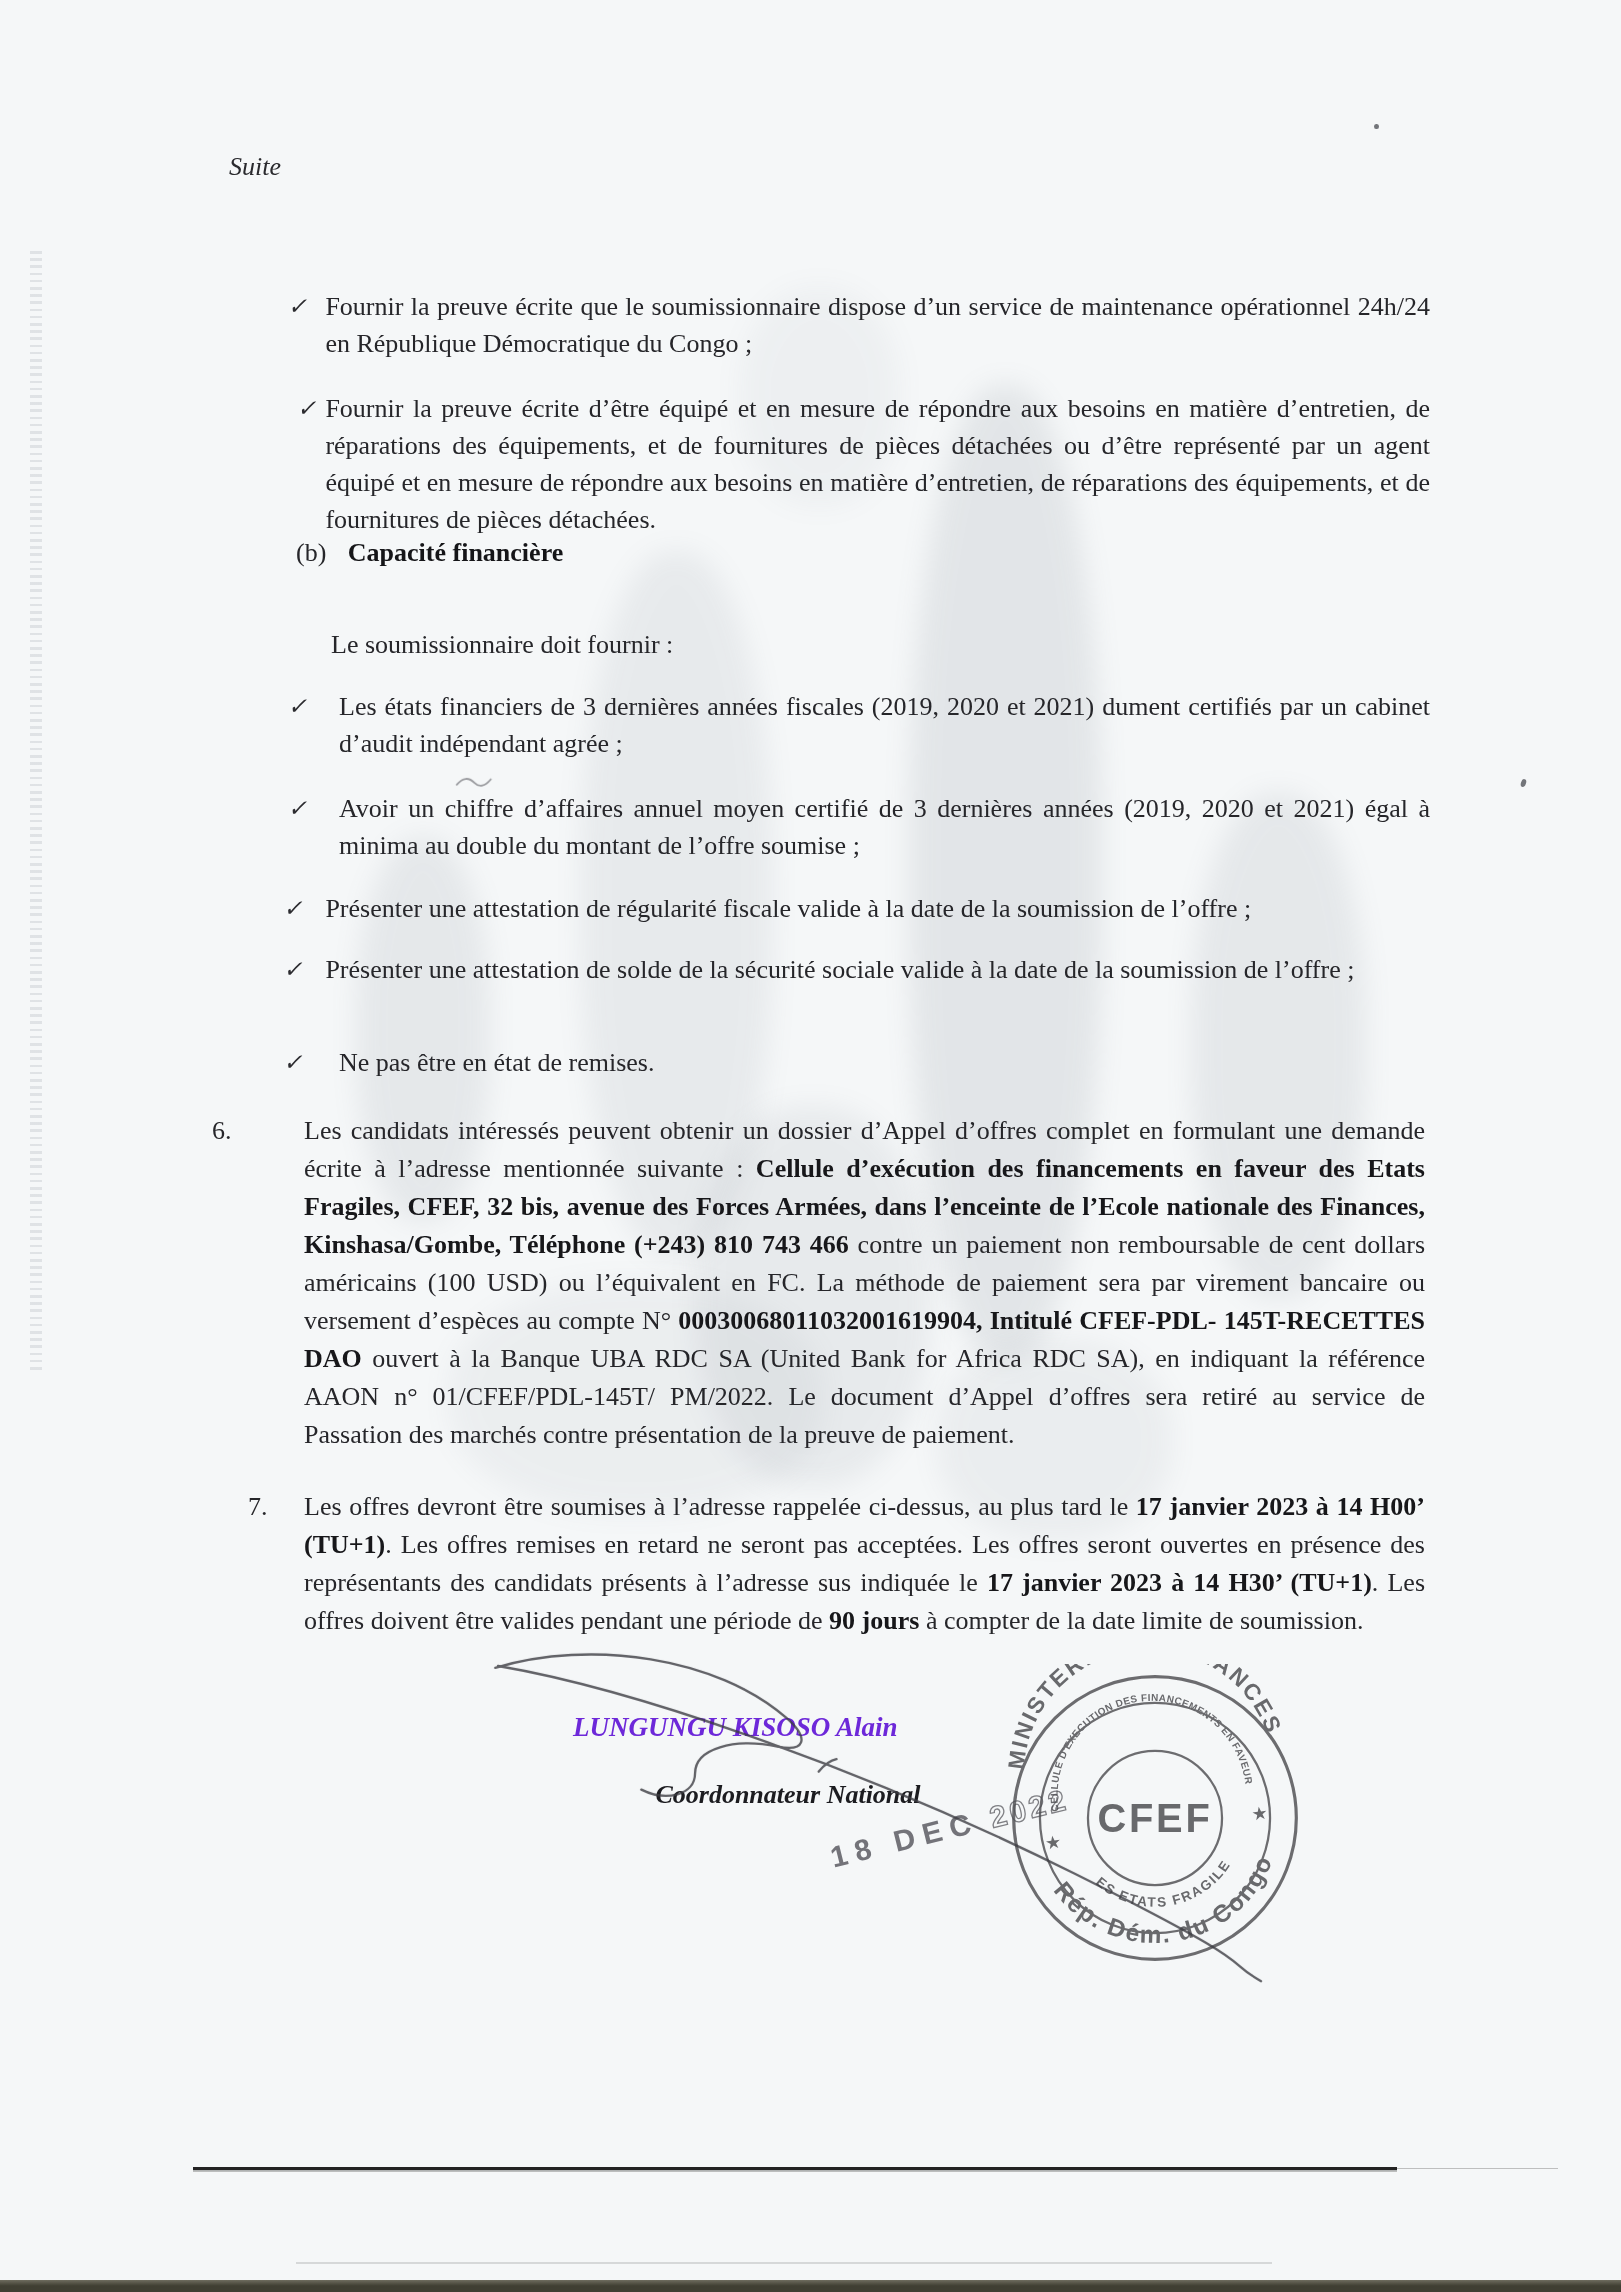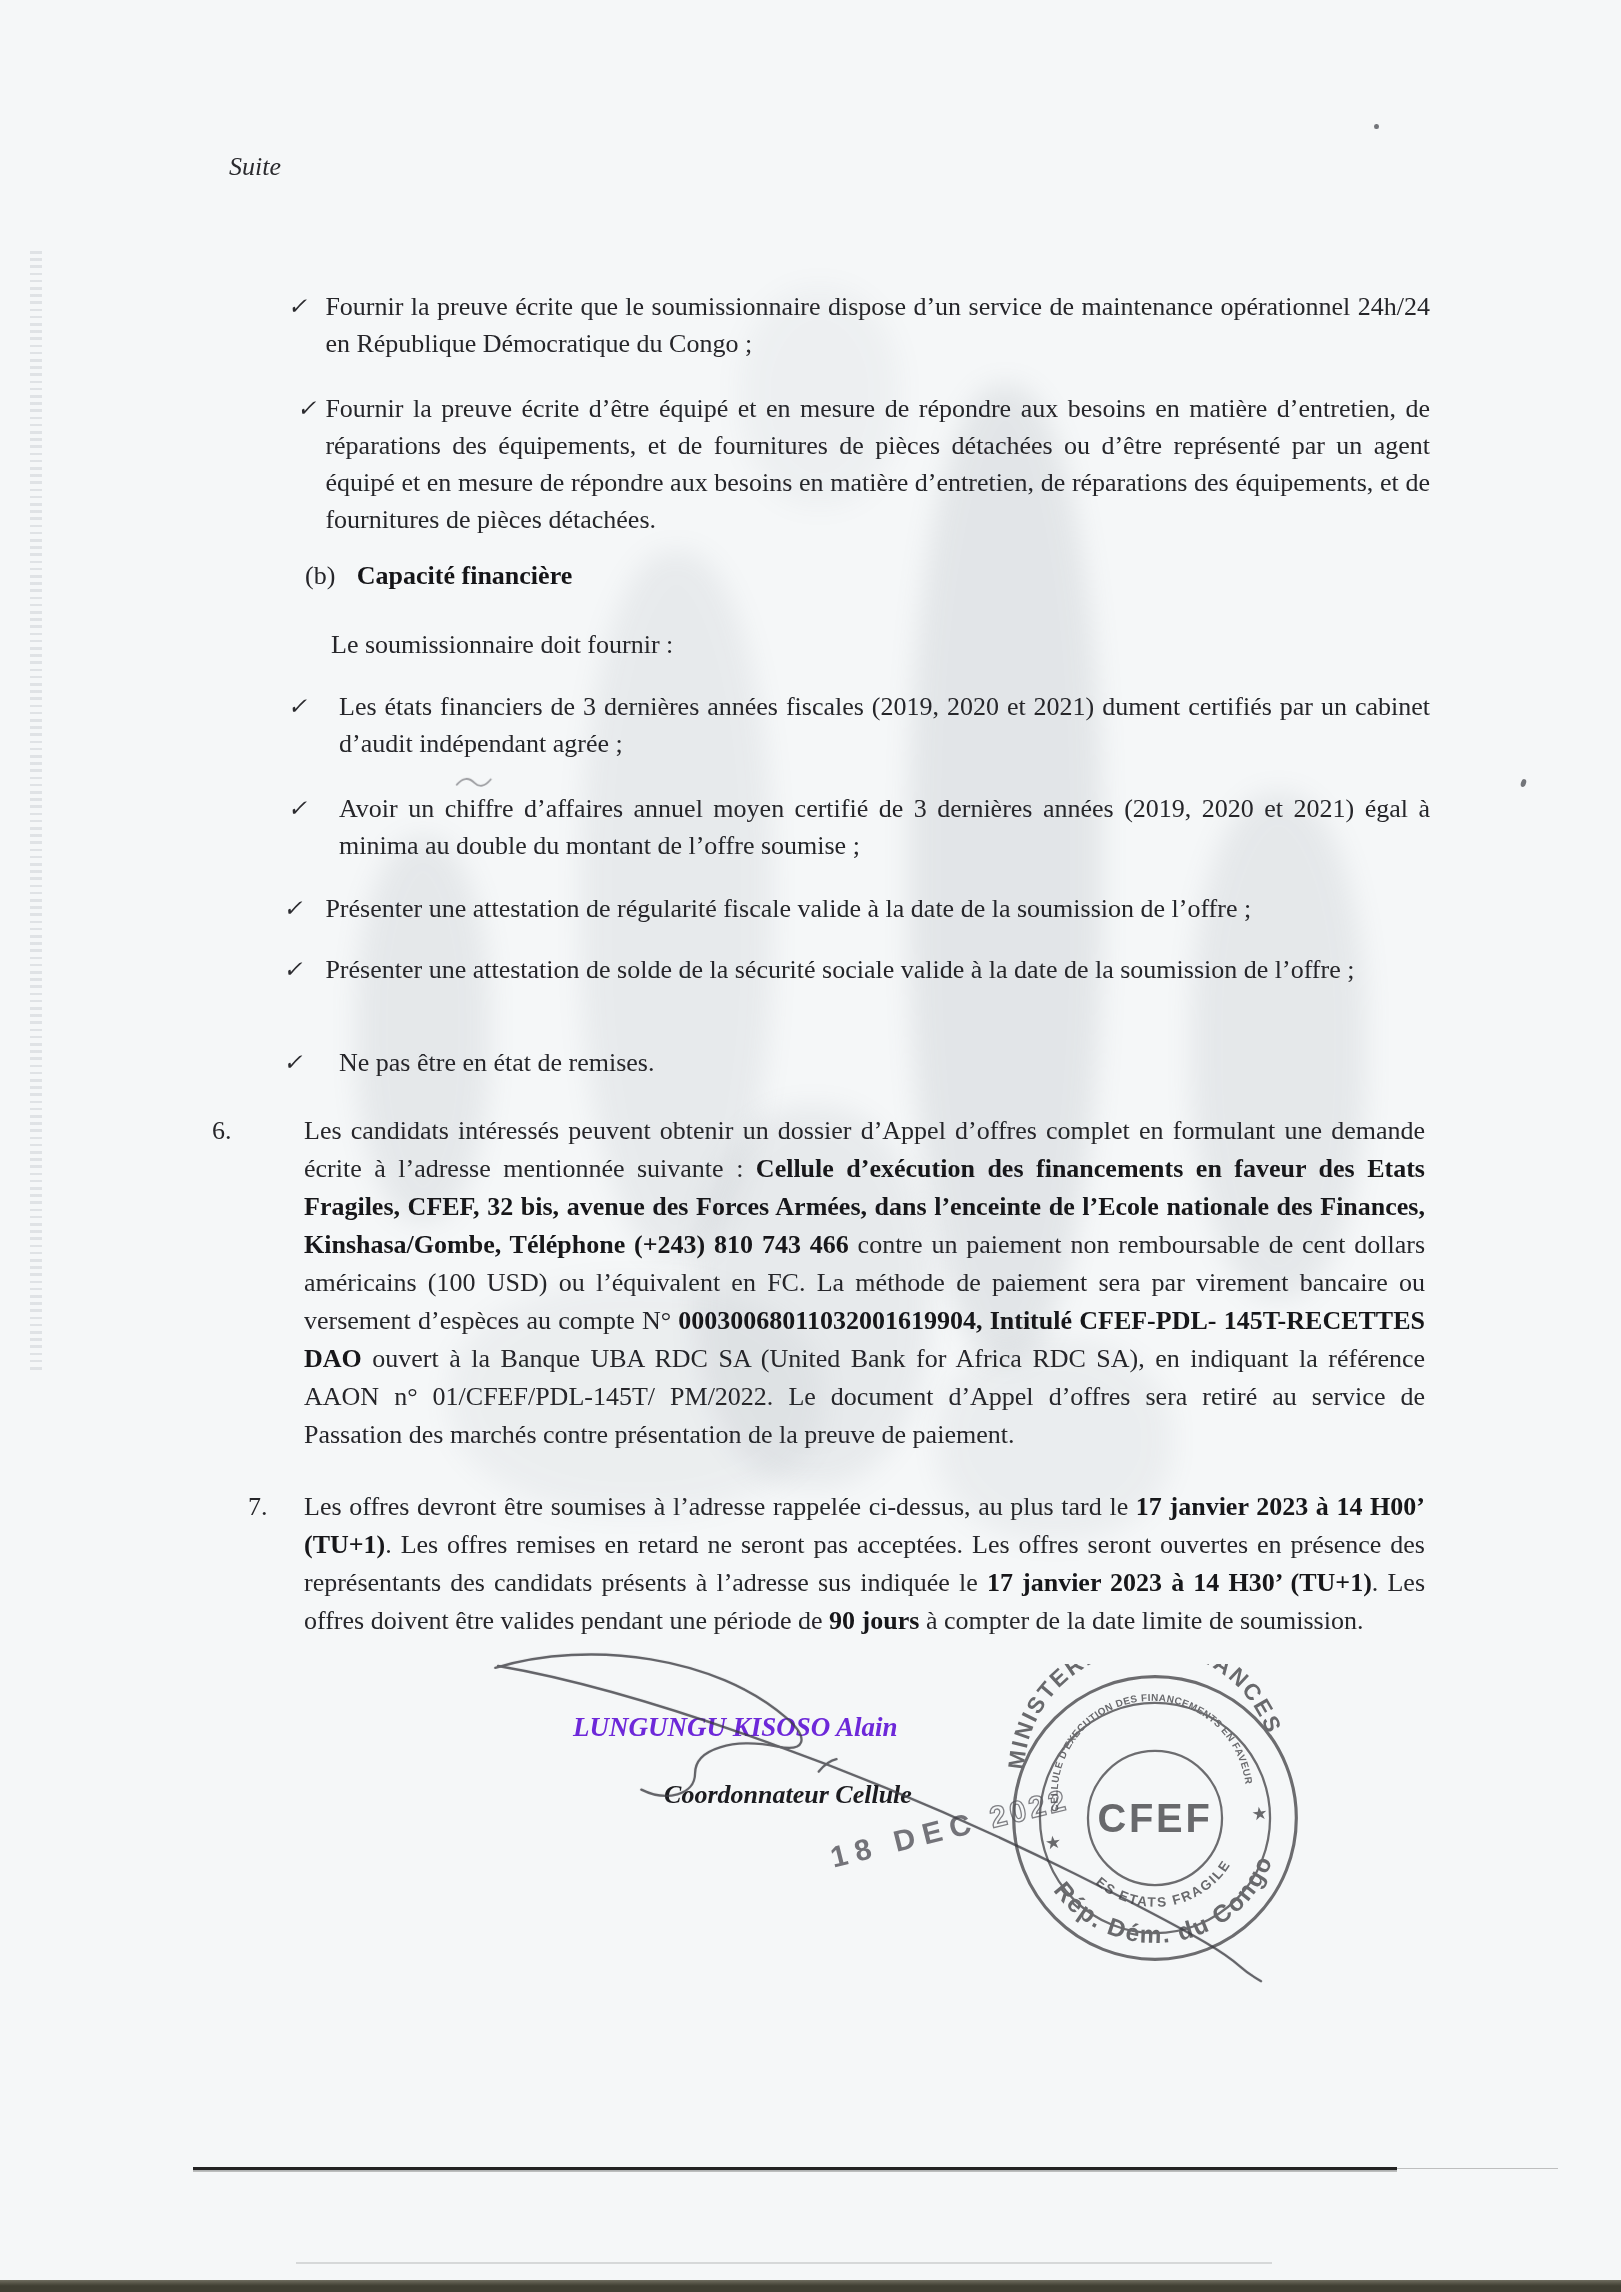--- a/index.html
+++ b/index.html
@@ -73,21 +73,21 @@
 
   <div class="bullet" style="top:288px;">
     <span class="check">✓</span>
     <div class="btext gap15"><span>Fournir la preuve écrite que le soumissionnaire dispose d’un service de maintenance opérationnel 24h/24 en République Démocratique du Congo ;</span></div>
   </div>
   <div class="bullet" style="top:390px;">
     <span class="check">✓</span>
     <div class="btext gap15"><span>Fournir la preuve écrite d’être équipé et en mesure de répondre aux besoins en matière d’entretien, de réparations des équipements, et de fournitures de pièces détachées ou d’être représenté par un agent équipé et en mesure de répondre aux besoins en matière d’entretien, de réparations des équipements, et de fournitures de pièces détachées.</span></div>
   </div>
 
-  <div class="abs heading" style="left:296px;top:561px;margin-left:9px;">
+  <div class="abs heading" style="left:296px;top:538px;">
     <span>(b)</span><span class="title">Capacité financière</span>
   </div>
   <div class="abs" style="left:331px;top:630px;font-size:26px;">Le soumissionnaire doit fournir :</div>
 
   <div class="bullet" style="top:688px;">
     <span class="check">✓</span>
     <div class="btext gap30"><span>Les états financiers de 3 dernières années fiscales (2019, 2020 et 2021) dument certifiés par un cabinet d’audit indépendant agrée ;</span></div>
   </div>
   <div class="bullet" style="top:790px;">
     <span class="check">✓</span>
@@ -109,21 +109,21 @@
   <div class="numbered">
     <span class="num" style="left:212px;top:1112px;">6.</span>
     <div class="ntext" style="top:1112px;"><span>Les candidats intéressés peuvent obtenir un dossier d’Appel d’offres complet en formulant une demande écrite à l’adresse mentionnée suivante : </span><span class="b">Cellule d’exécution des financements en faveur des Etats Fragiles, CFEF, 32 bis, avenue des Forces Armées, dans l’enceinte de l’Ecole nationale des Finances, Kinshasa/Gombe, Téléphone (+243) 810 743 466</span><span> contre un paiement non remboursable de cent dollars américains (100 USD) ou l’équivalent en FC. La méthode de paiement sera par virement bancaire ou versement d’espèces au compte N° </span><span class="b">00030068011032001619904, Intitulé CFEF-PDL- 145T-RECETTES DAO</span><span> ouvert à la Banque UBA RDC SA (United Bank for Africa RDC SA), en indiquant la référence AAON n° 01/CFEF/PDL-145T/ PM/2022. Le document d’Appel d’offres sera retiré au service de Passation des marchés contre présentation de la preuve de paiement.</span></div>
   </div>
   <div class="numbered">
     <span class="num" style="left:248px;top:1488px;">7.</span>
     <div class="ntext" style="top:1488px;"><span>Les offres devront être soumises à l’adresse rappelée ci-dessus, au plus tard le </span><span class="b">17 janvier 2023 à 14 H00’ (TU+1)</span><span>. Les offres remises en retard ne seront pas acceptées. Les offres seront ouvertes en présence des représentants des candidats présents à l’adresse sus indiquée le </span><span class="b">17 janvier 2023 à 14 H30’ (TU+1)</span><span>. Les offres doivent être valides pendant une période de </span><span class="b">90 jours</span><span> à compter de la date limite de soumission.</span></div>
   </div>
 
   <div class="abs sig-name" style="top:1712px;">LUNGUNGU KISOSO Alain</div>
-  <div class="abs sig-title" style="top:1780px;">Coordonnateur Cellule</div>
+  <div class="abs sig-title" style="top:1780px;">Coordonnateur National</div>
 
   <div class="abs stamp">
     <span class="dm">18 DEC</span><span class="yr">2022</span>
   </div>
 
   <svg class="seal" viewBox="0 0 340 340">
     <defs>
       <path id="arcOuterTop" d="M 34.1 146 A 138 138 0 1 1 305.9 146"></path>
       <path id="arcOuterBot" d="M 50.5 239 A 138 138 0 0 0 289.5 239"></path>
       <path id="arcMidTop" d="M 66.8 157.3 A 104 104 0 1 1 273.2 157.3"></path>

